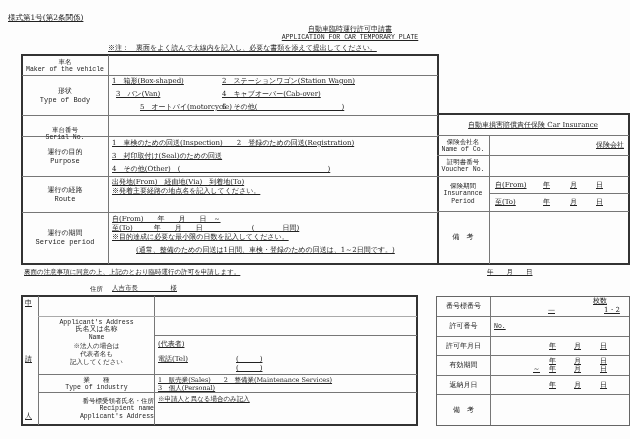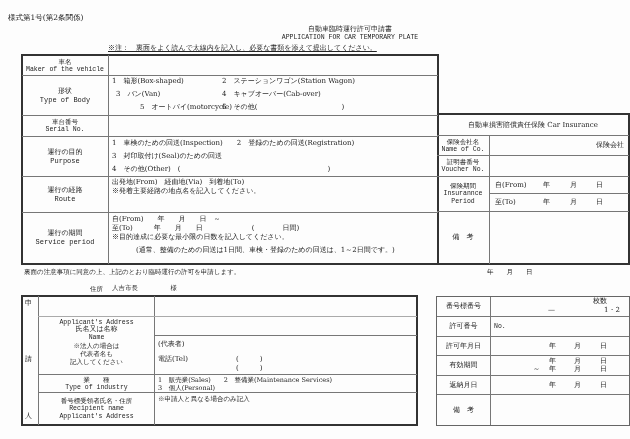--- a/index.html
+++ b/index.html
@@ -1,18 +1,18 @@
 <!DOCTYPE html>
 <html><head>
 <meta charset="utf-8">
 <style>
   html, body { margin:0; padding:0; background:#fdfdfd; }
   body { width:630px; height:439px; position:relative; overflow:hidden;
          font-family:"DejaVu Serif", "Liberation Serif", serif; color:#222; }
-  .abs { position:absolute; }
+  .abs { position:absolute;text-decoration:underline; }
   .t { font-size:7px; line-height:9px; white-space:nowrap; }
   .ts { font-size:6.5px; line-height:8px; white-space:nowrap; }
   .mono { font-family:"Liberation Mono", "DejaVu Sans Mono", monospace; }
   .c { text-align:center; }
   .r { text-align:right; }
   .box { position:absolute; box-sizing:border-box; }
   .thick { border:2px solid #333; }
   .thin { border:1px solid #666; }
   .hl { position:absolute; height:0; border-top:1px solid #777; }
   .vl { position:absolute; width:0; border-left:1px solid #777; }
@@ -50,21 +50,21 @@
   <div class="t">形状</div>
   <div class="t mono">Type of Body</div>
 </div>
 <div class="abs t" style="left:112px;top:77px;">1　箱形(Box-shaped)</div>
 <div class="abs t" style="left:222px;top:77px;">2　ステーションワゴン(Station Wagon)</div>
 <div class="abs t" style="left:116px;top:90px;">3　バン(Van)</div>
 <div class="abs t" style="left:222px;top:90px;">4　キャブオーバー(Cab-over)</div>
 <div class="abs t" style="left:112px;top:103px;margin-left:28px;">5　オートバイ(motorcycle)</div>
 <div class="abs t" style="left:222px;top:103px;">6　その他(　　　　　　　　　　　　)</div>
 
-<div class="cell" style="left:22px;top:116px;width:86px;height:20px;">
+<div class="cell" style="left:22px;top:124px;width:86px;height:20px;">
   <div class="ts">車台番号</div>
   <div class="ts mono">Serial No.</div>
 </div>
 <div class="field" style="left:110px;top:116px;width:326px;height:20px;"></div>
 
 <div class="cell" style="left:22px;top:137px;width:86px;height:39px;">
   <div class="t">運行の目的</div>
   <div class="t mono">Purpose</div>
 </div>
 <div class="abs t" style="left:112px;top:139px;">1　車検のための回送(Inspection)　　2　登録のための回送(Registration)</div>
@@ -164,21 +164,21 @@
 <div class="abs t" style="left:236px;top:355px;">(　　　)</div>
 <div class="abs t" style="left:236px;top:364px;">(　　　)</div>
 
 <div class="cell" style="left:39px;top:375px;width:115px;height:17px;">
   <div class="ts">業　　種</div>
   <div class="ts mono">Type of industry</div>
 </div>
 <div class="abs ts" style="left:158px;top:376px;">1　販売業(Sales)　　2　整備業(Maintenance Services)</div>
 <div class="abs ts" style="left:158px;top:384px;">3　個人(Personal)</div>
 
-<div class="cell" style="left:39px;top:393px;width:115px;height:32px;">
+<div class="cell" style="left:39px;top:393px;width:115px;height:32px;align-items:flex-end;">
   <div class="ts">番号標受領者氏名・住所</div>
   <div class="ts mono">Recipient name</div>
   <div class="ts mono">Applicant's Address</div>
 </div>
 <div class="abs ts" style="left:158px;top:395px;">※申請人と異なる場合のみ記入</div>
 <div class="field" style="left:156px;top:404px;width:260px;height:20px;"></div>
 
 <div class="box thin" style="left:436px;top:296px;width:194px;height:130px;"></div>
 <div class="vl" style="left:490px;top:297px;height:128px;"></div>
 <div class="hl" style="left:437px;top:316px;width:192px;"></div>

